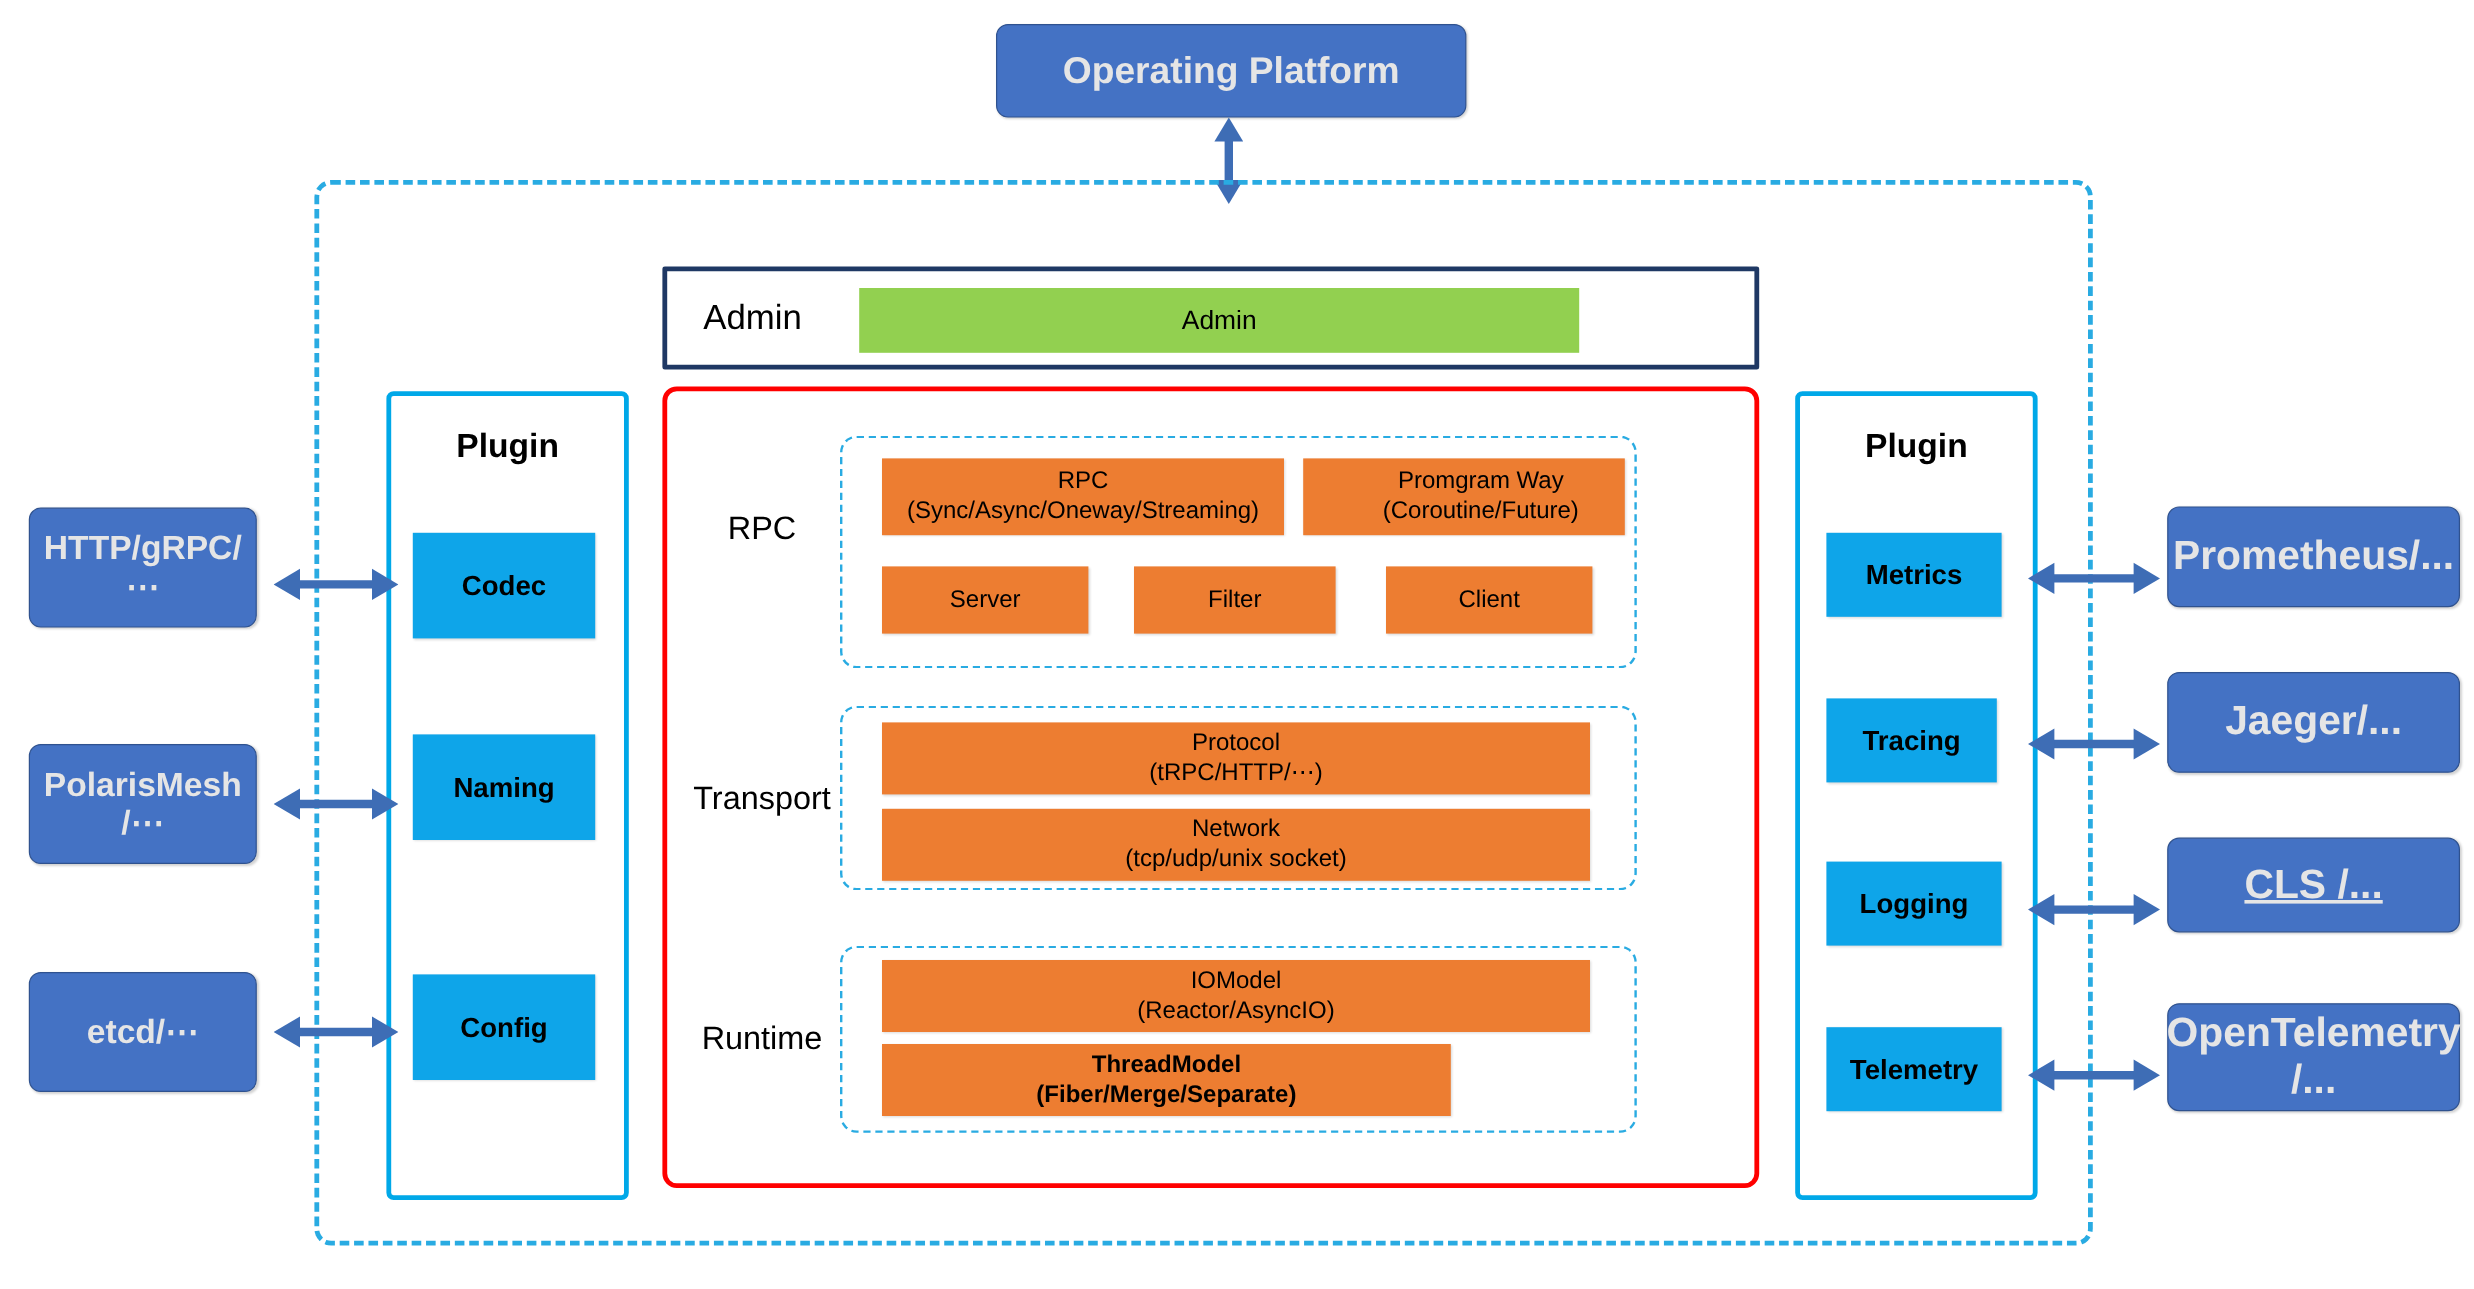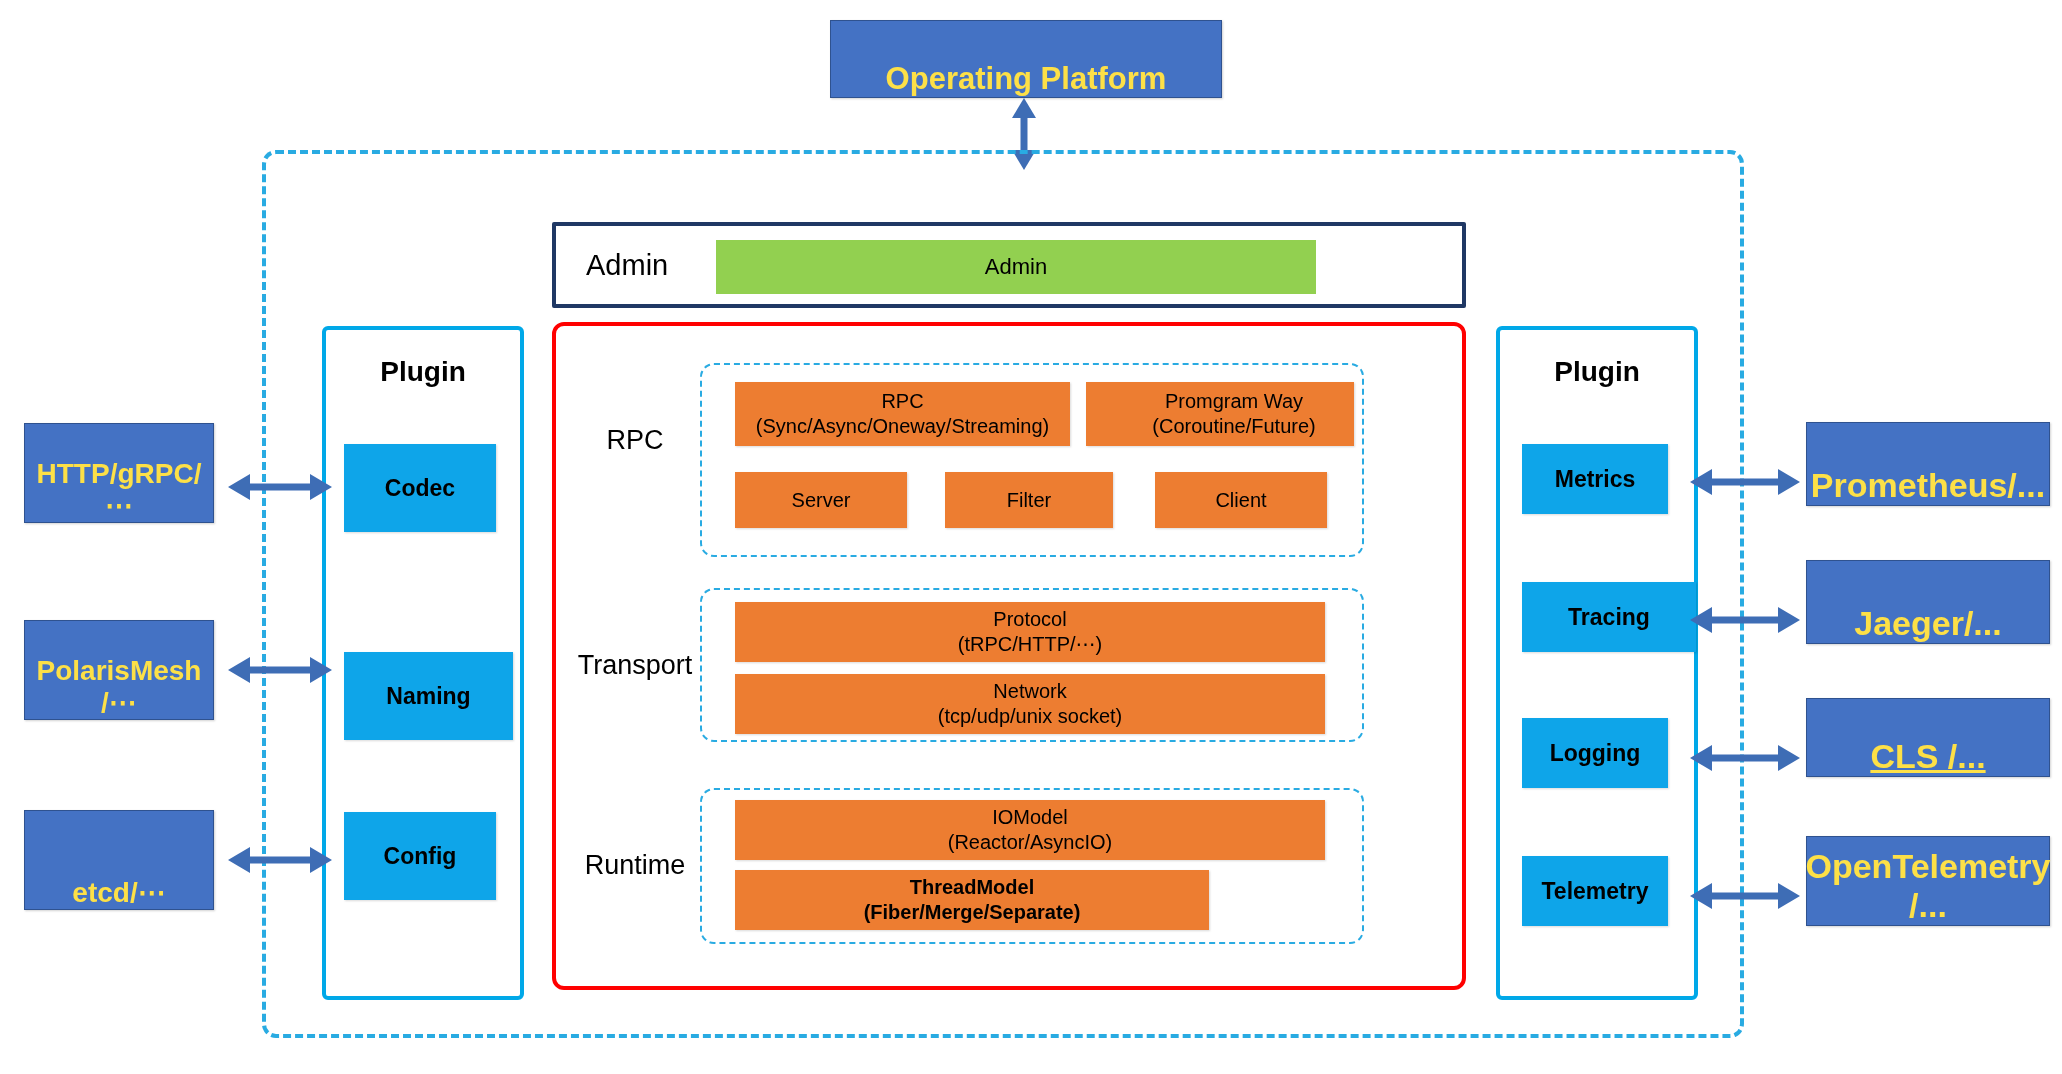--- a/index.html
+++ b/index.html
@@ -19,28 +19,28 @@
     overflow: hidden;
   }
 
   
   .abs { position: absolute; box-sizing: border-box; }
 
   
   .bluebox {
     background: #4472C4;
     border: 1px solid #2F528F;
-    color: #fde047;
+    color: #e5e5e5;
     font-weight: bold;
     display: flex;
-    align-items: flex-end;
+    align-items: center;
     justify-content: center;
     text-align: center;
     line-height: 1.15;
-    border-radius: 0;
+    border-radius: 10px;
     box-shadow: 1px 1px 2px rgba(0,0,0,0.18);
   }
 
   #title-box {
     left: 830px; top: 20px; width: 392px; height: 78px;
     font-size: 31px;
   }
 
   .ext-left  { width: 190px; font-size: 28px; }
   .ext-right { width: 244px; font-size: 34px; }
@@ -211,34 +211,34 @@
       <span>(Fiber/Merge/Separate)</span>
     </span>
   </div>
 
   <div class="plugin-col" style="left:322px; top:326px; width:194px; height:666px;">
     <div class="plugin-title">Plugin</div>
   </div>
   <div class="plugin-item" style="left:344px; top:444px; width:152px; height:88px;">
     <span>Codec</span>
   </div>
-  <div class="plugin-item" style="left:344px; top:652px; width:169px; height:88px;text-align:center;">
+  <div class="plugin-item" style="left:344px; top:612px; width:152px; height:88px;text-align:center;">
     <span>Naming</span>
   </div>
   <div class="plugin-item" style="left:344px; top:812px; width:152px; height:88px;">
     <span>Config</span>
   </div>
 
   <div class="plugin-col" style="left:1496px; top:326px; width:194px; height:666px;">
     <div class="plugin-title">Plugin</div>
   </div>
   <div class="plugin-item" style="left:1522px; top:444px; width:146px; height:70px;">
     <span>Metrics</span>
   </div>
-  <div class="plugin-item" style="left:1522px; top:582px; width:174px; height:70px;">
+  <div class="plugin-item" style="left:1522px; top:582px; width:142px; height:70px;">
     <span>Tracing</span>
   </div>
   <div class="plugin-item" style="left:1522px; top:718px; width:146px; height:70px;">
     <span>Logging</span>
   </div>
   <div class="plugin-item" style="left:1522px; top:856px; width:146px; height:70px;">
     <span>Telemetry</span>
   </div>
 
   <div class="abs bluebox ext-left" style="left:24px; top:423px; height:100px;">

